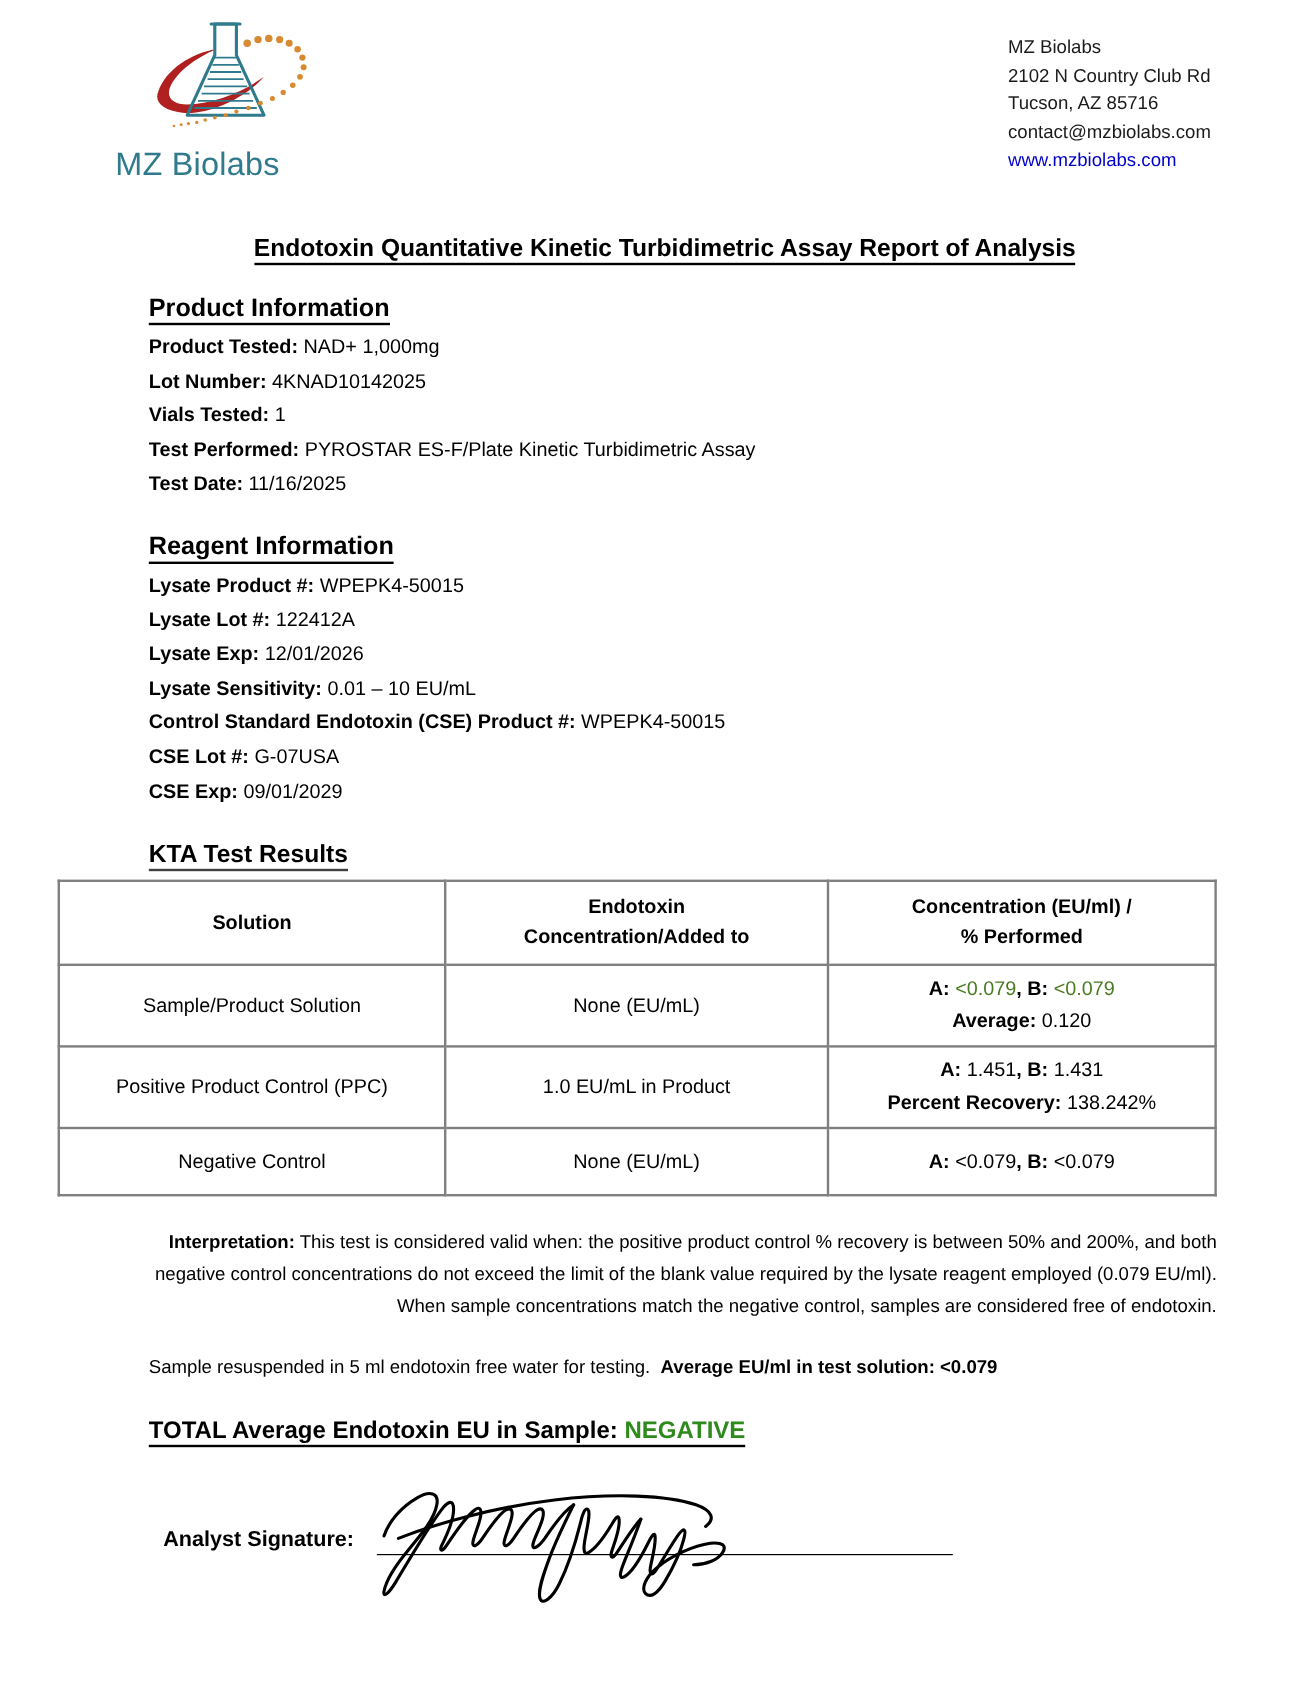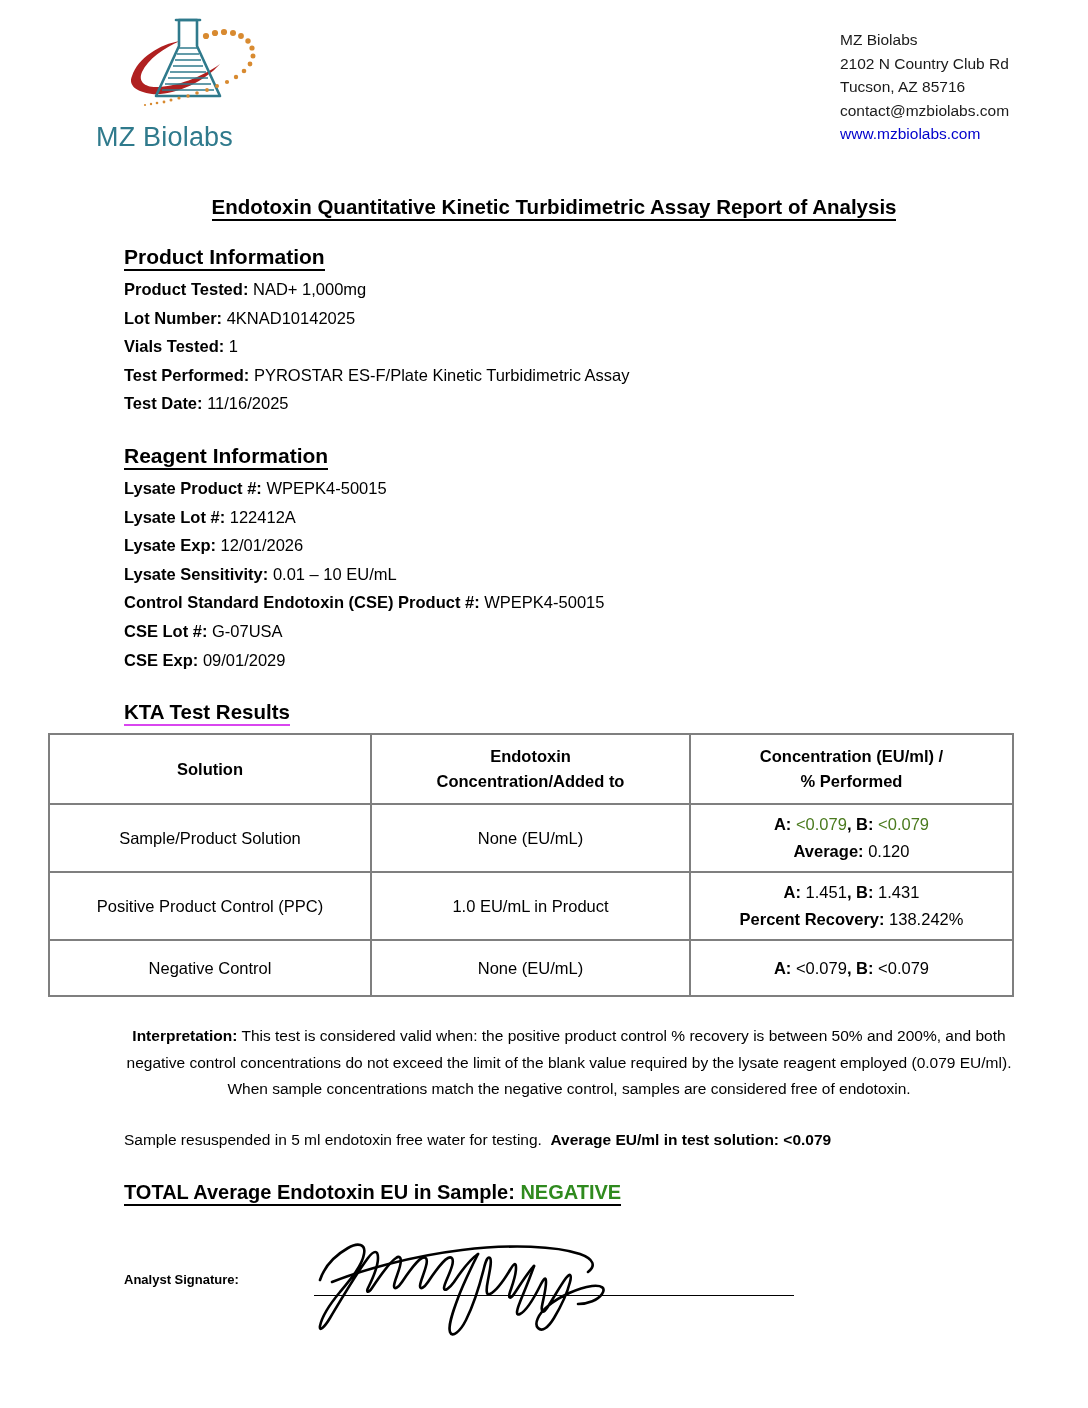--- a/index.html
+++ b/index.html
@@ -98,21 +98,21 @@
   .field .val { font-weight: normal; }
   .val-blue { color: #3a9fc4; }
 
   
   .kta-head {
     font-size: 20.5px;
     font-weight: bold;
     margin: 26px 0 9px 76px;
   }
   .kta-head span {
-    border-bottom: 2px solid #d946ef;
+    border-bottom: 2px solid #404040;
     padding-bottom: 1px;
   }
 
   table.kta {
     border-collapse: collapse;
     width: 922px;
     table-layout: fixed;
     border-radius: 31px;
   }
   table.kta th, table.kta td {
@@ -139,21 +139,21 @@
   .r3 { height: 56px; }
   .ab-label { font-weight: bold; }
   .green { color: #4a7a1e; }
 
   
   .interp {
     font-size: 15.5px;
     line-height: 26.5px;
     margin: 26px 0 0 76px;
     width: 890px;
-    text-align: center;
+    text-align: right;
   }
   .interp b { font-weight: bold; }
 
   .resusp {
     font-size: 15.5px;
     line-height: 26px;
     margin: 24px 0 2px 76px;
   }
   .resusp b { font-weight: bold; }
 
@@ -171,23 +171,23 @@
 
   
   .sig-wrap {
     position: relative;
     margin: 46px 0 0 76px;
     height: 120px;
     width: 720px;
   }
   .sig-label {
     position: absolute;
-    left: 0;
+    left: 12px;
     top: 22px;
-    font-size: 13px;
+    font-size: 18px;
     font-weight: bold;
     white-space: nowrap;
   }
   .sig-rule {
     position: absolute;
     left: 190px;
     top: 45px;
     width: 480px;
     height: 0;
     border-top: 1.5px solid #000;

